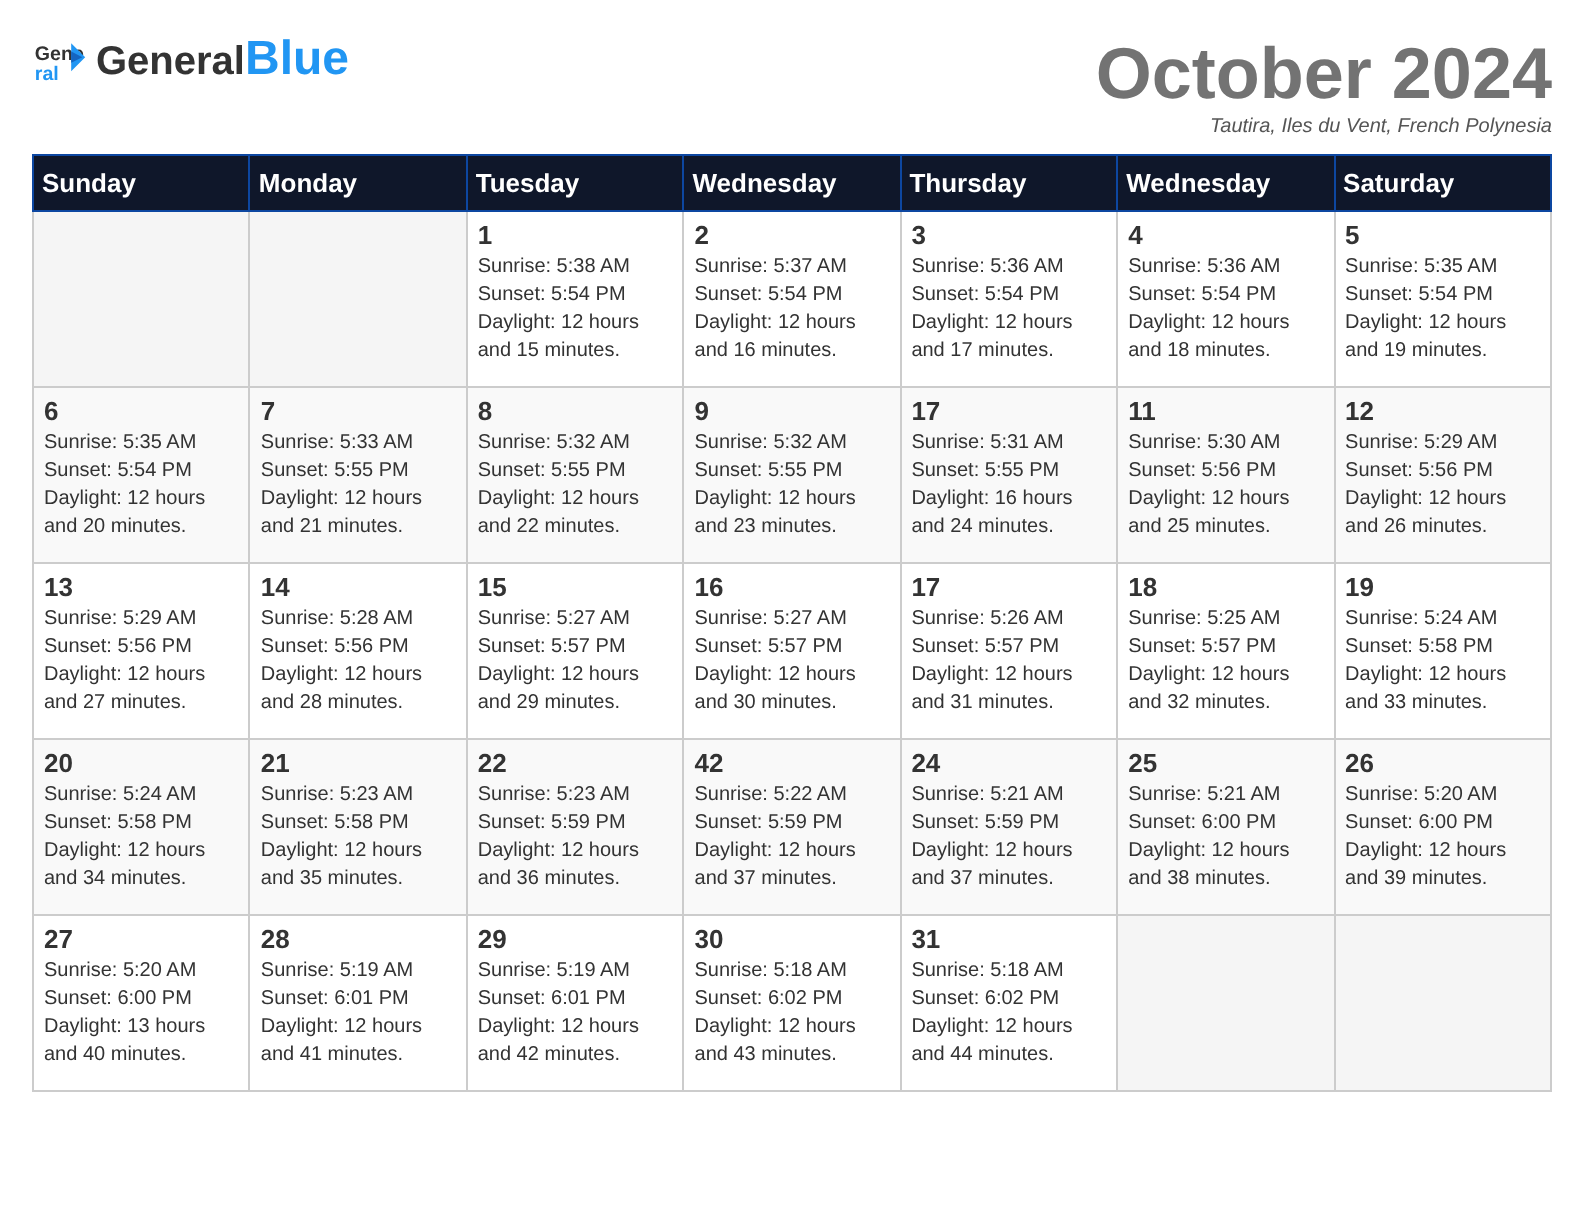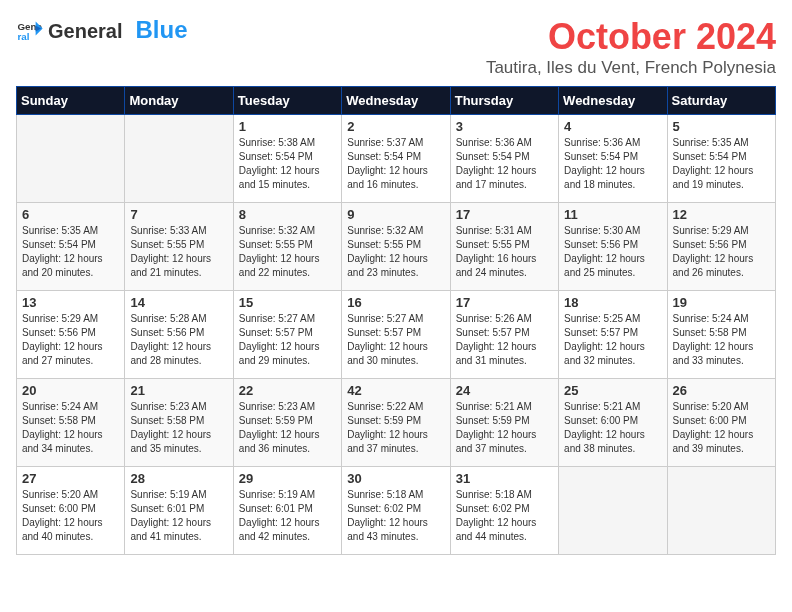--- a/index.html
+++ b/index.html
@@ -24,25 +24,26 @@
     .logo-icon {
       width: 28px;
       height: 28px;
     }
     .title-block {
       text-align: right;
     }
     .month-title {
       font-size: 36px;
       font-weight: bold;
-      color: #ef4444;
+      color: #737373;
     }
     .location-subtitle {
-      font-size: 17px;
+      font-size: 10px;
       color: #555;
+      font-style: italic;
     }
     table {
       width: 100%;
       border-collapse: collapse;
       table-layout: fixed;
     }
     thead tr th {
       background-color: #0f172a;
       color: #fff;
       font-size: 13px;
@@ -84,21 +85,21 @@
 
 <div class="header">
   <div class="logo">
     <svg class="logo-icon" viewBox="0 0 40 40" xmlns="http://www.w3.org/2000/svg">
       <text x="2" y="20" font-size="14" font-weight="bold" fill="#333">Gene</text>
       <text x="2" y="34" font-size="14" font-weight="bold" fill="#2196F3">ral</text>
       <polygon points="28,8 38,18 28,28" fill="#2196F3"></polygon>
       <polygon points="28,14 36,18 28,22" fill="#1565C0"></polygon>
     </svg>
     <div>
-      <div style="display:flex; align-items:baseline; gap:13px;">
+      <div style="display:flex; align-items:baseline; gap:0px;">
         <span style="font-size:20px; font-weight:bold; color:#333;">General</span>
           <span style="font-size:24px; font-weight:bold; color:#2196F3;">Blue</span>
       </div>
     </div>
   </div>
   <div class="title-block">
     <div class="month-title">October 2024</div>
     <div class="location-subtitle">Tautira, Iles du Vent, French Polynesia</div>
   </div>
 </div>
@@ -333,21 +334,21 @@
             <div>Daylight: 12 hours and 39 minutes.</div>
           </div>
         </td>
       </tr>
       <tr>
         <td>
           <span class="day-num">27</span>
           <div class="day-info">
             <div>Sunrise: 5:20 AM</div>
             <div>Sunset: 6:00 PM</div>
-            <div>Daylight: 12 hours and 40 minutes.</div>
+            <div>Daylight: 13 hours and 40 minutes.</div>
           </div>
         </td>
         <td>
           <span class="day-num">28</span>
           <div class="day-info">
             <div>Sunrise: 5:19 AM</div>
             <div>Sunset: 6:01 PM</div>
             <div>Daylight: 12 hours and 41 minutes.</div>
           </div>
         </td>

